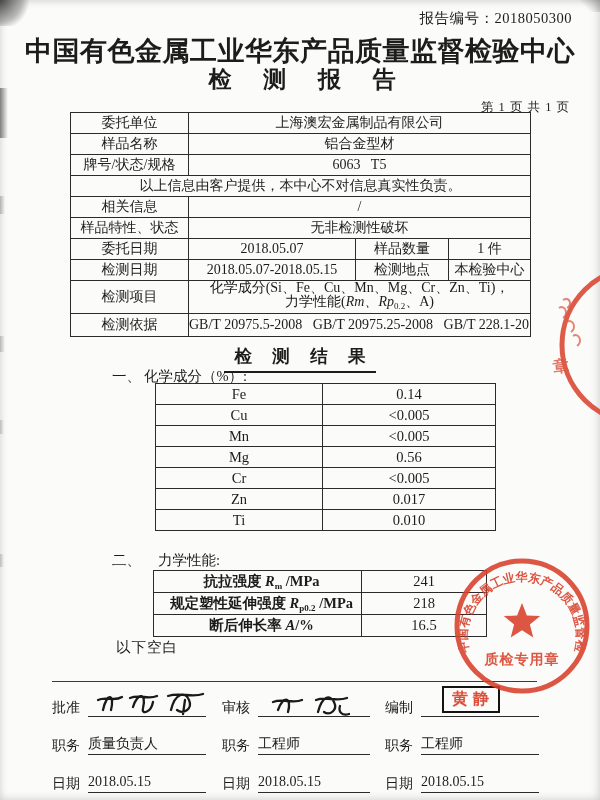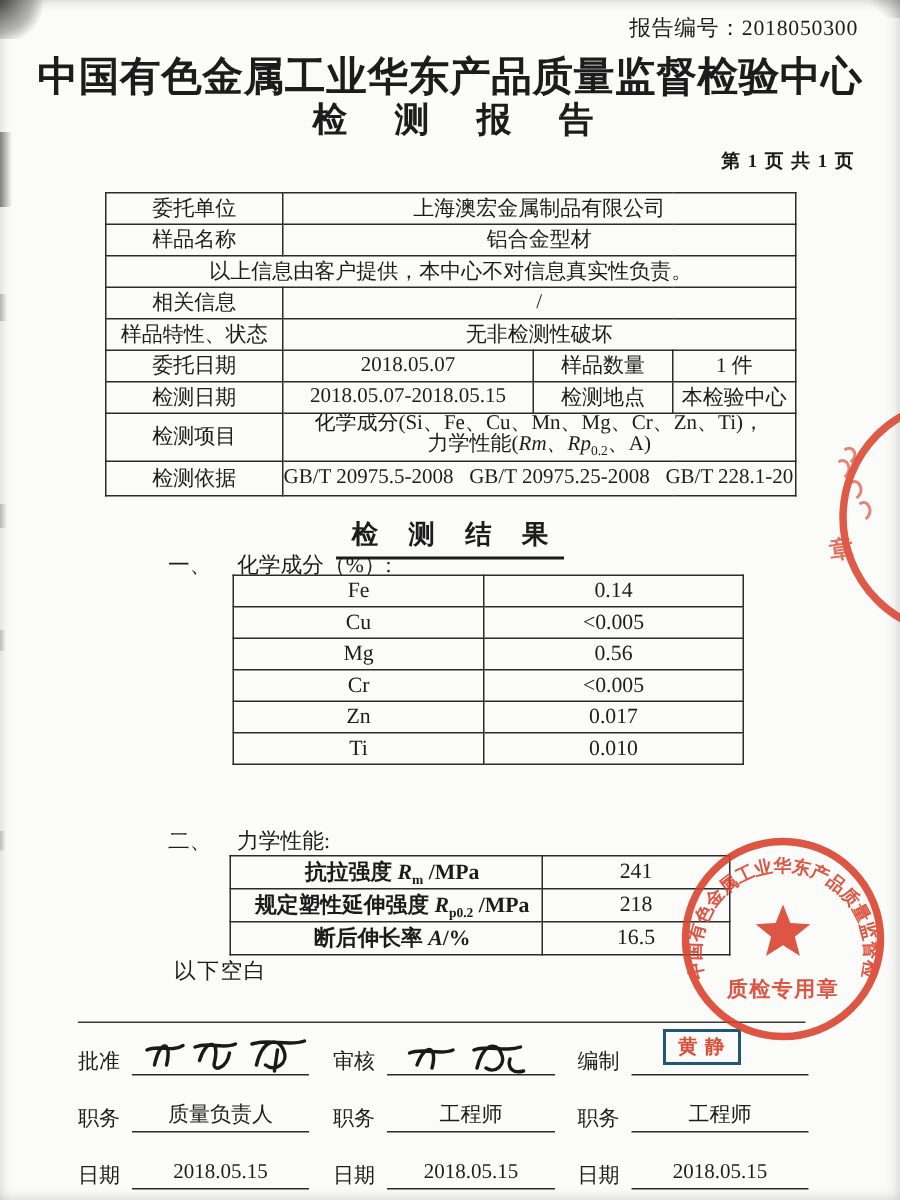--- a/index.html
+++ b/index.html
@@ -7,25 +7,25 @@
     position:relative;width:600px;height:800px;margin:0 auto;
     background:#fbfbf9;overflow:hidden;color:#1c1c1c;
     font-family:"Liberation Serif","DejaVu Serif",serif;
     box-shadow:inset -4px 0 8px rgba(0,0,0,.07), inset 0 4px 6px rgba(0,0,0,.06), inset 0 -4px 7px rgba(0,0,0,.05), inset 4px 0 6px rgba(0,0,0,.04);
   }
   .abs{position:absolute;}
   
   .report-no{top:9px;right:28px;font-size:14.5px;letter-spacing:.5px;}
   .title{top:33px;left:0;width:100%;text-align:center;font-size:27px;font-weight:bold;letter-spacing:.5px;white-space:nowrap;}
   .subtitle{top:64px;left:2px;width:100%;text-align:center;font-size:23px;font-weight:bold;letter-spacing:13px;text-indent:13px;}
-  .pageinfo{top:99px;right:30px;font-size:12.5px;letter-spacing:1px;font-weight:bold;}
+  .pageinfo{top:99px;right:30px;font-size:12.5px;letter-spacing:1px;}
   
   table{border-collapse:collapse;table-layout:fixed;}
   td{border:1px solid #2b2b2b;text-align:center;font-size:14px;padding:0;overflow:hidden;white-space:pre;}
-  .info-table{left:70px;top:128px;width:460px;}
+  .info-table{left:70px;top:112px;width:460px;}
   .info-table td{height:20px;}
   .info-table tr.tall td{height:29px;line-height:14px;}
   .info-table tr.med td{height:22px;}
   .chem-table{left:155px;top:383px;width:340px;}
   .chem-table td{height:20px;font-size:14.5px;}
   .mech-table{left:153px;top:570px;width:333px;}
   .mech-table td{height:21px;font-size:14.5px;}
   .mech-table td.lt{text-align:center;padding-left:8px;font-weight:bold;}
   .sub{font-size:9px;vertical-align:-3px;}
   .it{font-style:italic;}
@@ -33,23 +33,23 @@
   .results-heading{top:344px;left:0;width:100%;text-align:center;}
   .results-heading span{display:inline-block;font-size:17.5px;font-weight:bold;letter-spacing:8px;text-indent:8px;border-bottom:2px solid #1c1c1c;padding:0 2px 3px 2px;}
   .sec-no{font-size:14.5px;}
   .sec-title{font-size:14.5px;}
   .below-blank{left:116px;top:638px;font-size:14.5px;letter-spacing:1px;}
   
   .sep-line{left:52px;top:681px;width:485px;height:0;border-top:1.5px solid #3a3a3a;}
   .sig-col{top:693px;font-size:14px;}
   .sig-row{display:flex;align-items:flex-end;height:24px;margin-bottom:14px;}
   .flabel{margin-right:8px;white-space:nowrap;}
-  .fline{display:inline-block;border-bottom:1.2px solid #2b2b2b;text-align:center;height:22px;line-height:24px;white-space:nowrap;}
-  
-  .name-stamp{left:442px;top:686px;border:2px solid #0c4a6e;color:#d8402a;font-size:13px;font-weight:bold;letter-spacing:5px;padding:1px 4px 1px 8px;background:rgba(255,255,255,0);opacity:.92;}
+  .fline{display:inline-block;border-bottom:1.2px solid #2b2b2b;text-align:left;height:22px;line-height:24px;white-space:nowrap;}
+  
+  .name-stamp{left:442px;top:686px;border:2px solid #000000;color:#d8402a;font-size:16px;font-weight:bold;letter-spacing:5px;padding:1px 4px 1px 8px;background:rgba(255,255,255,0);opacity:.92;}
   .seal{left:447px;top:551px;opacity:.88;}
   .edge-seal{left:543px;top:270px;width:57px;height:150px;overflow:hidden;opacity:.85;}
   
   .corner-tl{left:0;top:0;width:30px;height:26px;background:radial-gradient(circle at 0 0, rgba(35,35,35,.8), rgba(60,60,60,.35) 55%, transparent 75%);}
   .corner-tr{right:0;top:0;width:20px;height:12px;background:linear-gradient(225deg, rgba(70,70,70,.4), transparent 70%);}
   .streak{left:0;background:linear-gradient(to right, rgba(45,45,45,.55), transparent);}
   .s1{top:88px;width:8px;height:50px;}
   .s2{top:196px;width:5px;height:18px;opacity:.5;}
   .s3{top:336px;width:5px;height:16px;opacity:.45;}
   .s4{top:420px;width:4px;height:14px;opacity:.4;}
@@ -83,20 +83,24 @@
     <tbody>
         <tr>
           <td>委托单位</td>
           <td colspan="3">上海澳宏金属制品有限公司</td>
         </tr>
     <tr>
           <td>样品名称</td>
           <td colspan="3">铝合金型材</td>
         </tr>
     <tr>
+          <td>牌号/状态/规格</td>
+          <td colspan="3">6063   T5</td>
+        </tr>
+    <tr>
           <td colspan="4">以上信息由客户提供，本中心不对信息真实性负责。</td>
         </tr>
     <tr>
           <td>相关信息</td>
           <td colspan="3">/</td>
         </tr>
     <tr>
           <td>样品特性、状态</td>
           <td colspan="3">无非检测性破坏</td>
         </tr>
@@ -119,34 +123,38 @@
     <tr class="med">
           <td>检测依据</td>
           <td colspan="3">GB/T 20975.5-2008   GB/T 20975.25-2008   GB/T 228.1-2010</td>
         </tr>
   </tbody>
     </table>
 
   <div class="abs results-heading"><span>检 测 结 果</span></div>
 
   <div class="abs" style="left:112px;top:367px;"><span class="sec-no">一、</span></div>
-  <div class="abs" style="left:158px;top:367px;"><span class="sec-title">化学成分（%）:</span></div>
+  <div class="abs" style="left:144px;top:367px;"><span class="sec-title">化学成分（%）:</span></div>
 
   <table class="abs chem-table">
     <colgroup>
         <col style="width:167px">
         <col style="width:173px">
       </colgroup>
     <tbody>
     <tr>
           <td>Fe</td>
           <td>0.14</td>
         </tr>
     <tr>
           <td>Cu</td>
+          <td>&lt;0.005</td>
+        </tr>
+    <tr>
+          <td>Mn</td>
           <td>&lt;0.005</td>
         </tr>
     <tr>
           <td>Mg</td>
           <td>0.56</td>
         </tr>
     <tr>
           <td>Cr</td>
           <td>&lt;0.005</td>
         </tr>

